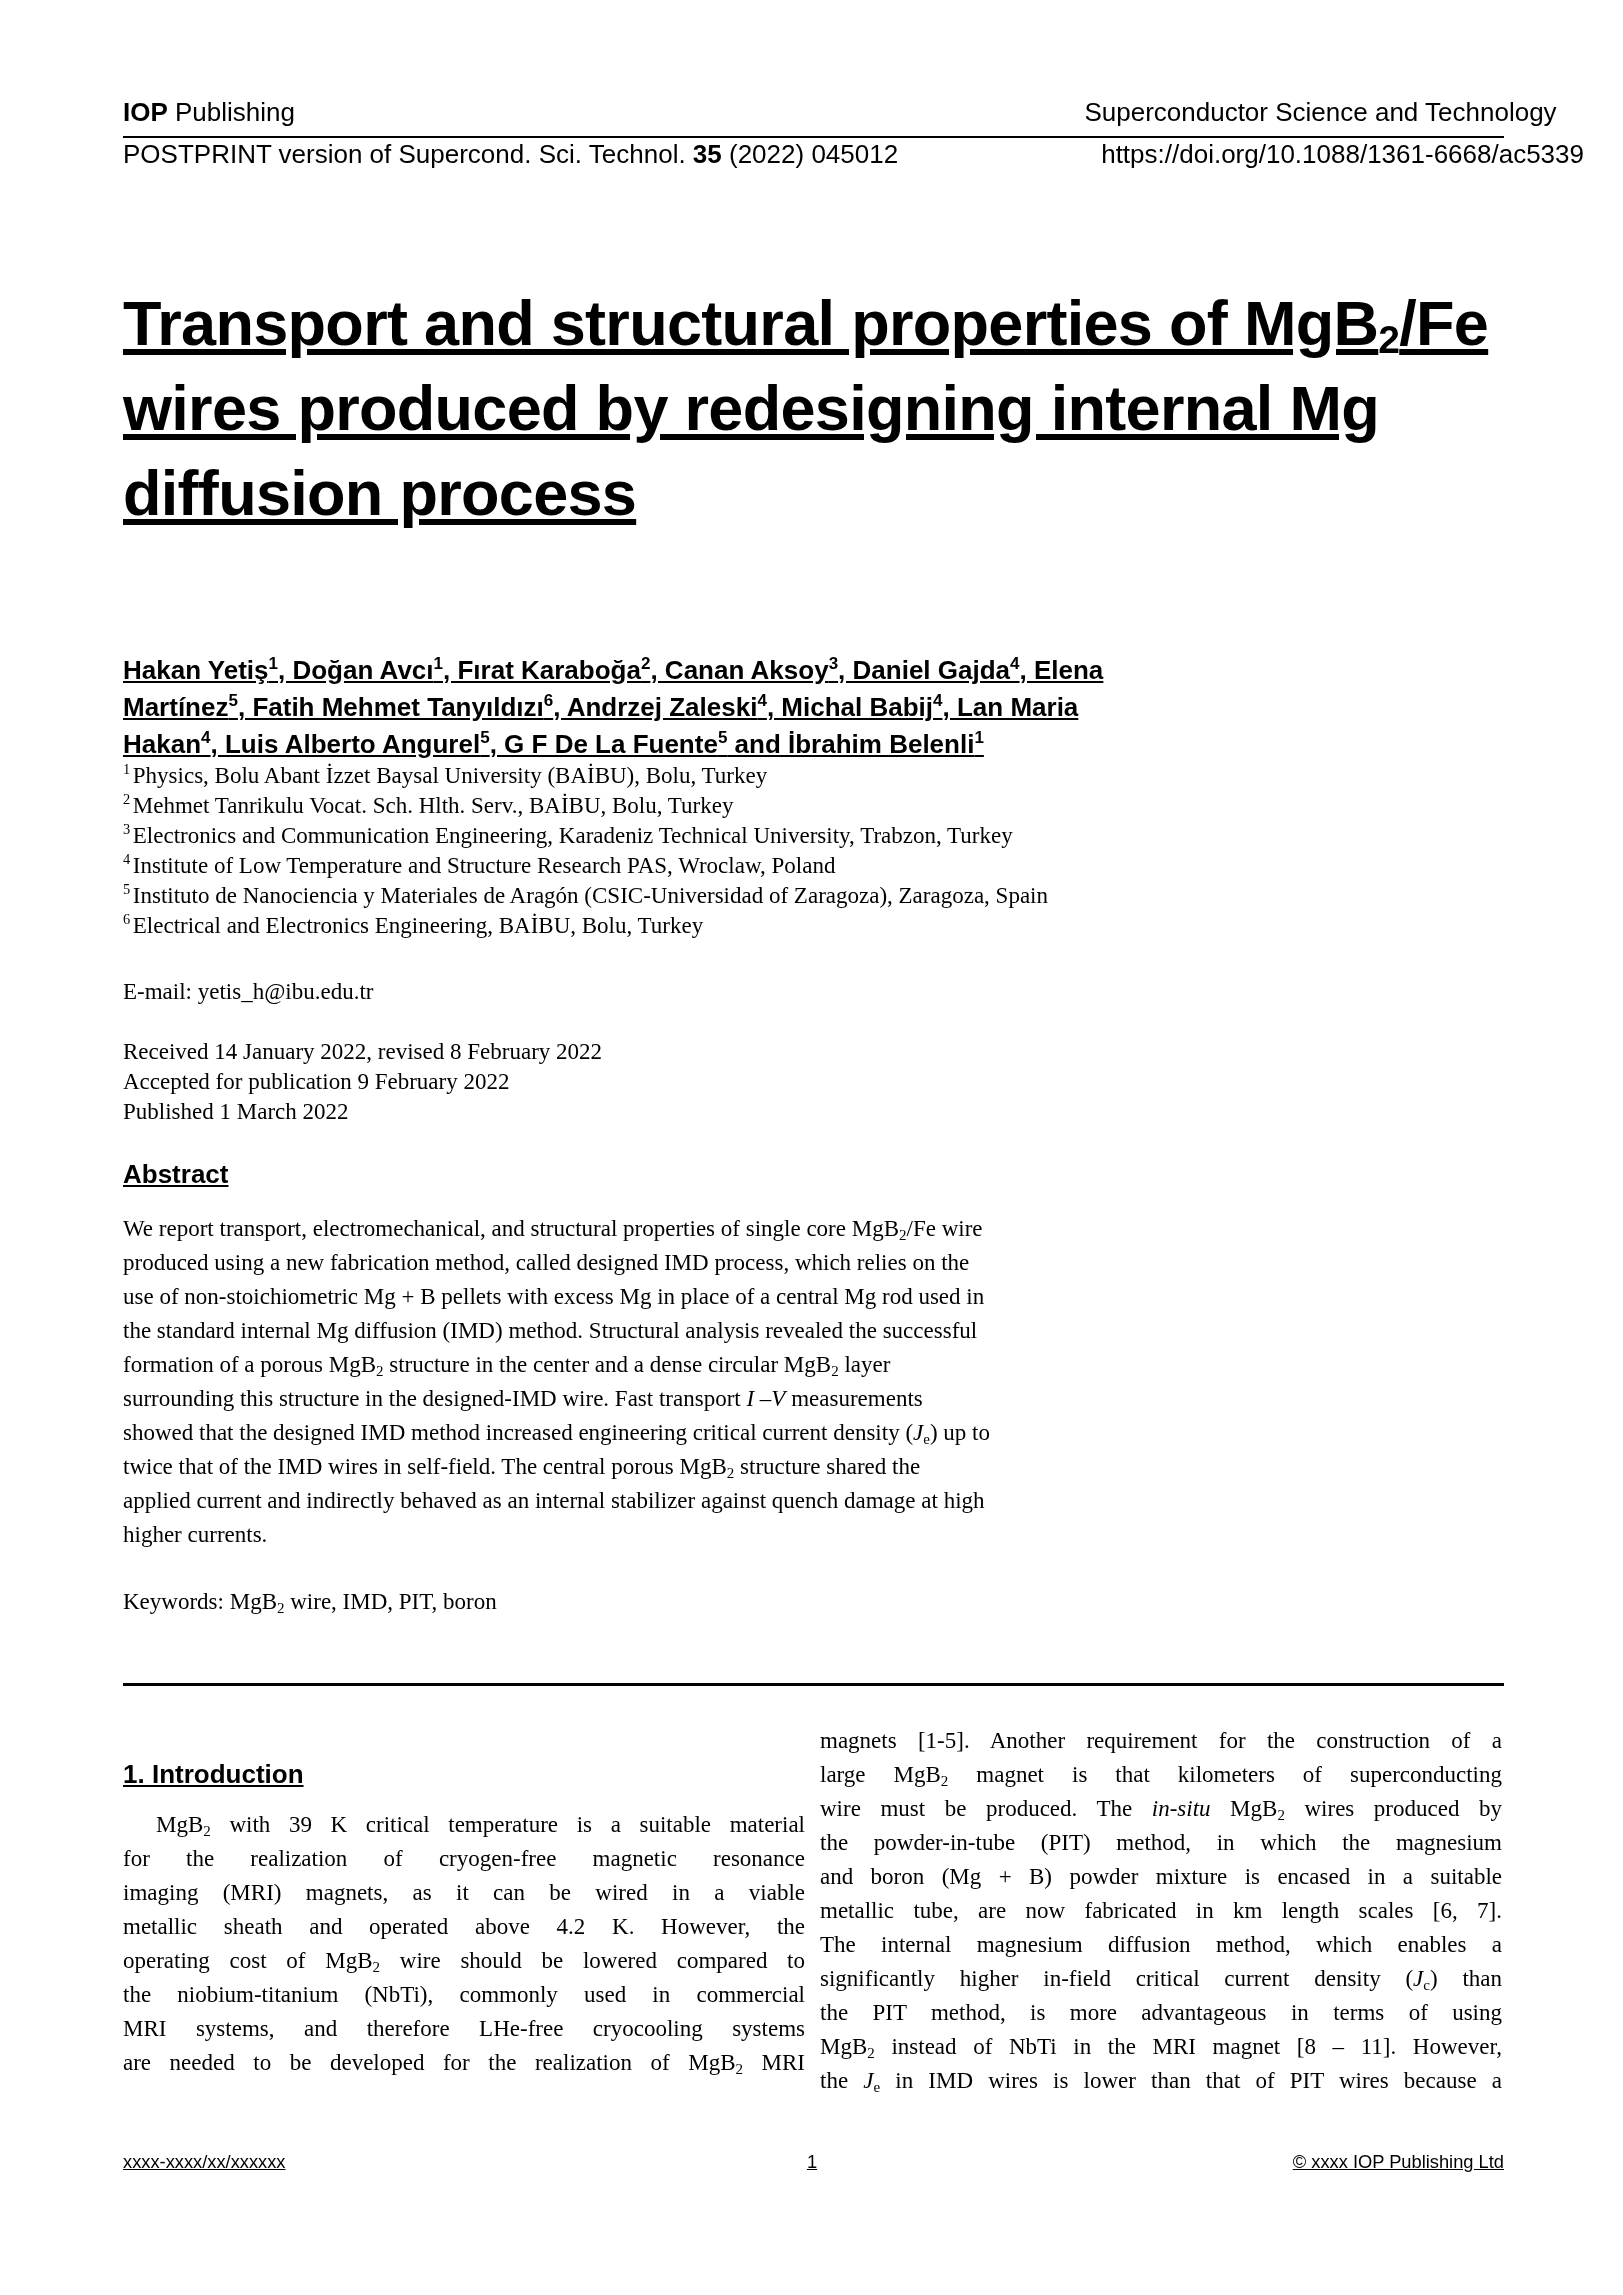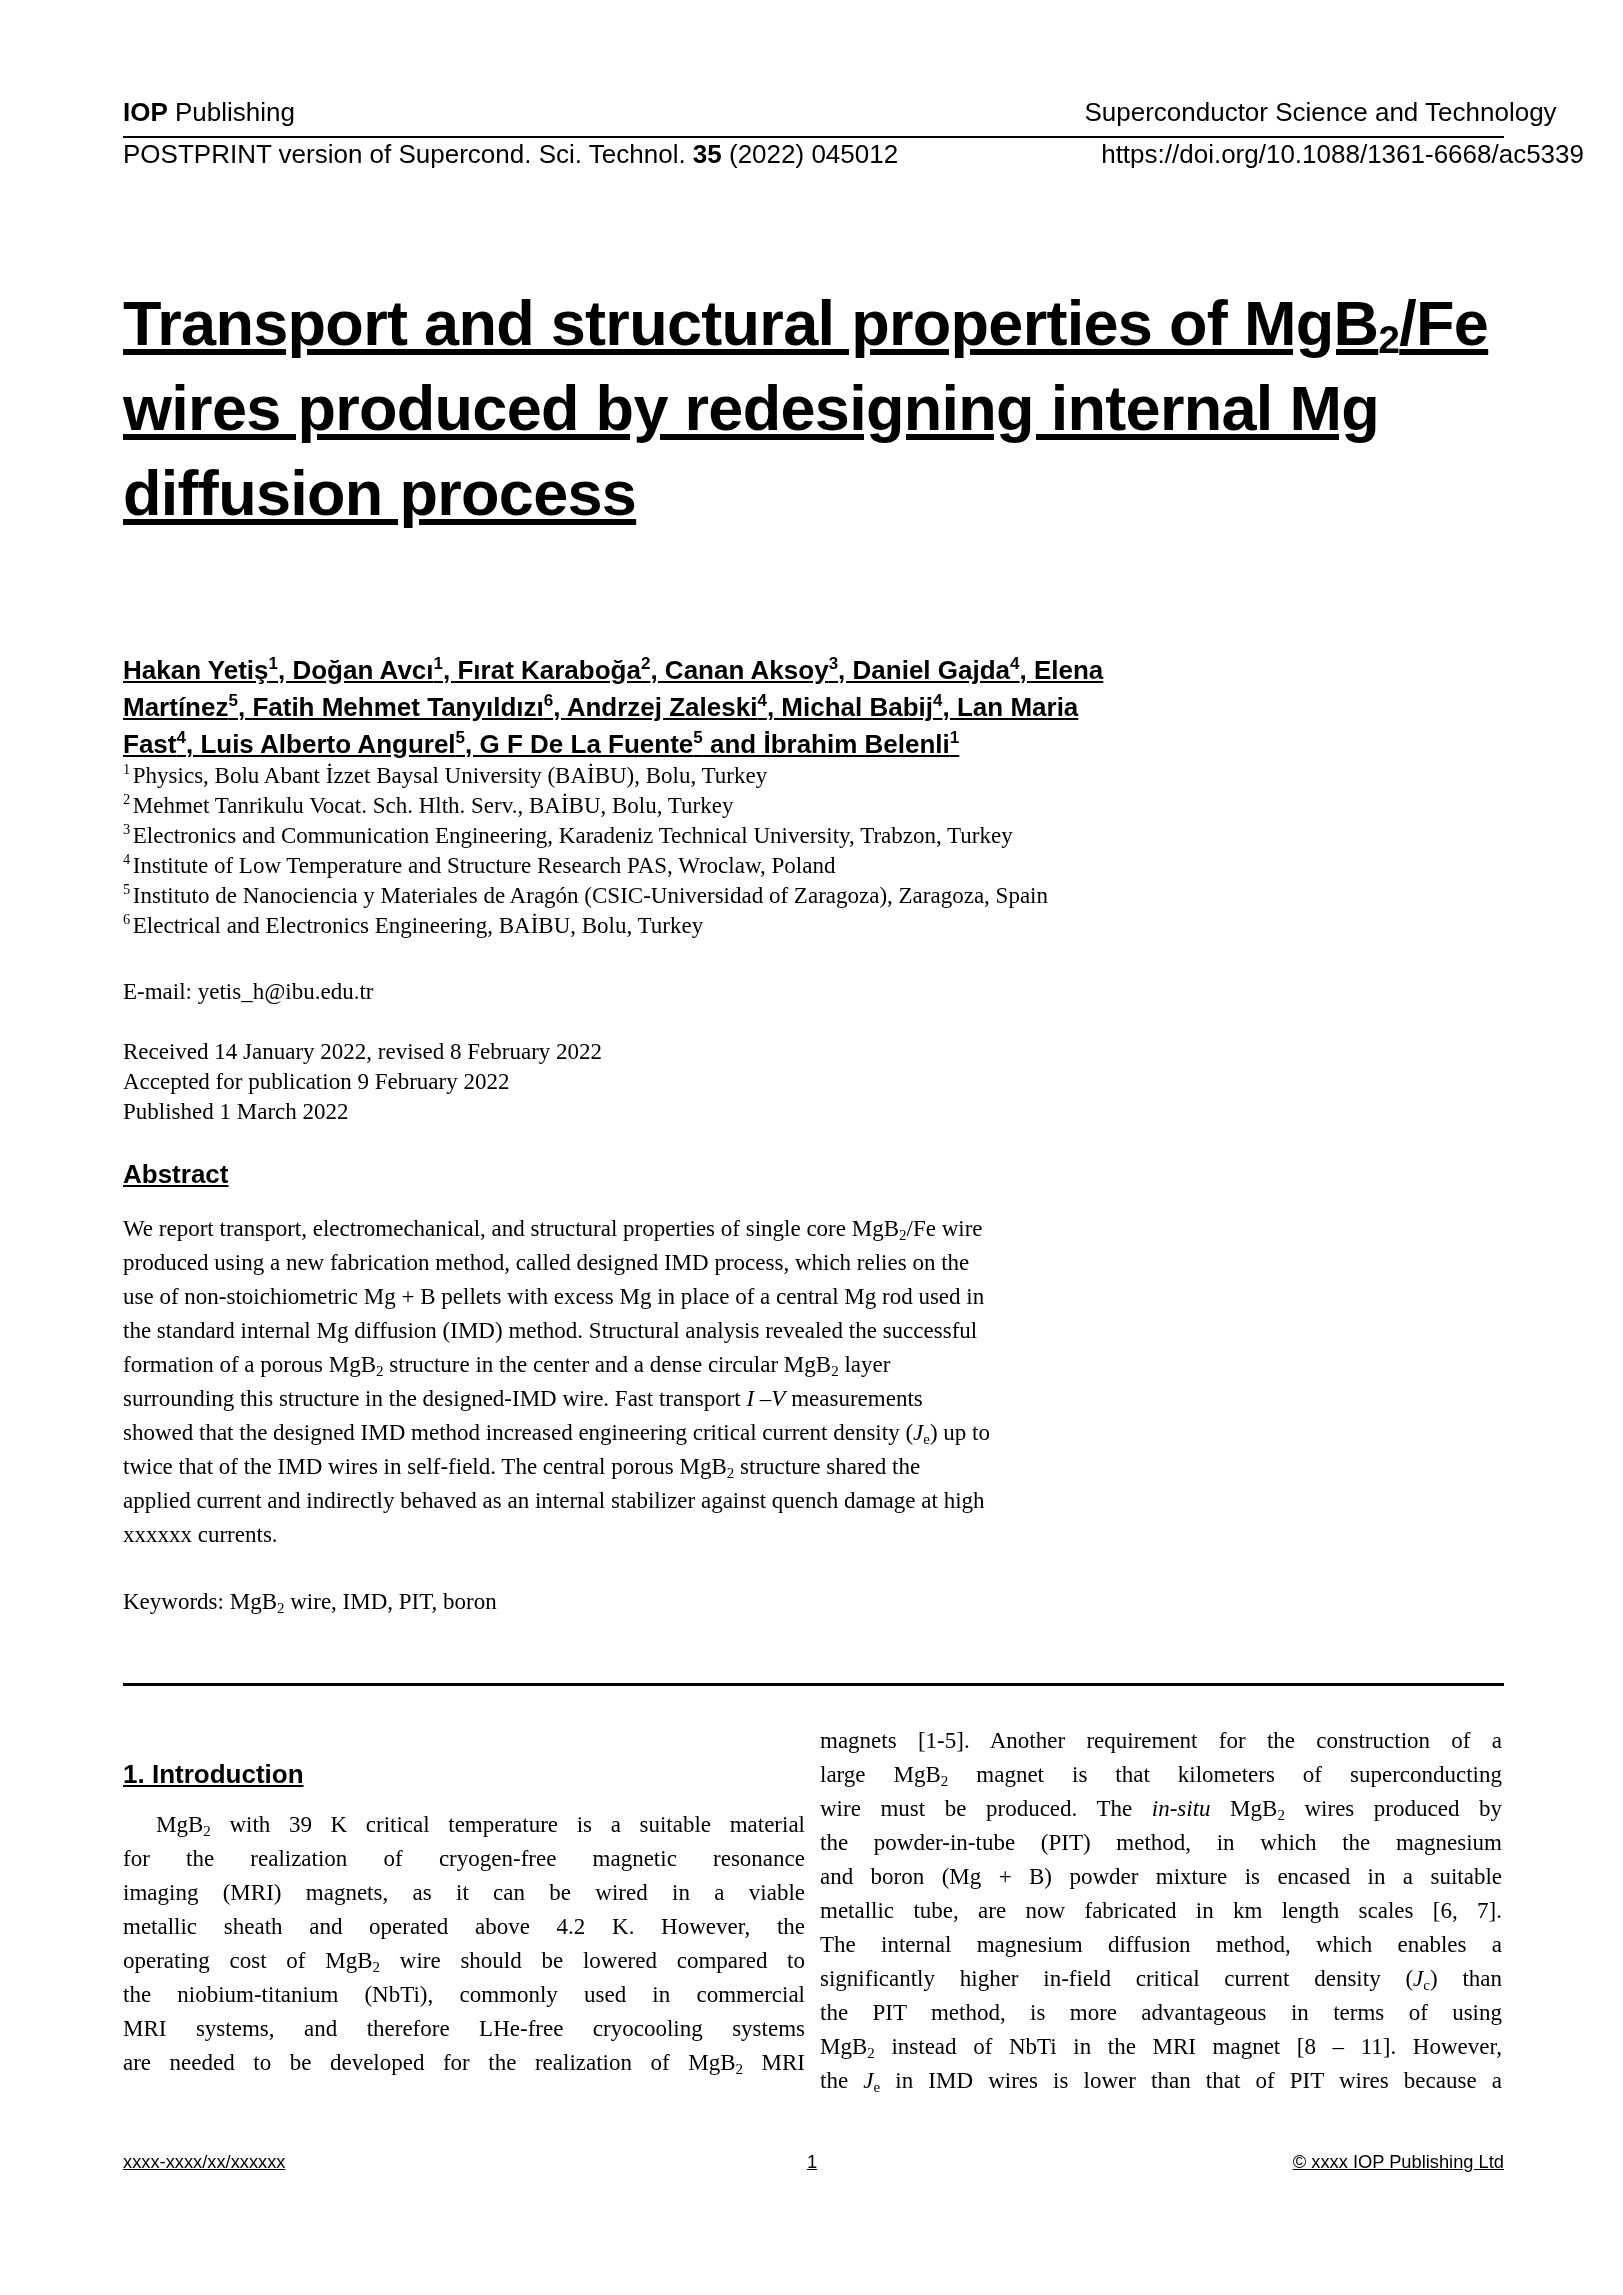--- a/index.html
+++ b/index.html
@@ -70,21 +70,21 @@
 </div>
 
 <div class="abs authors sans">
   <div>
     <span>Hakan Yetiş</span><sup>1</sup><span>, Doğan Avcı</span><sup>1</sup><span>, Fırat Karaboğa</span><sup>2</sup><span>, Canan Aksoy</span><sup>3</sup><span>, Daniel Gajda</span><sup>4</sup><span>, Elena</span>
   </div>
   <div>
     <span>Martínez</span><sup>5</sup><span>, Fatih Mehmet Tanyıldızı</span><sup>6</sup><span>, Andrzej Zaleski</span><sup>4</sup><span>, Michal Babij</span><sup>4</sup><span>, Lan Maria</span>
   </div>
   <div>
-    <span>Fast</span><sup>4</sup><span>, Luis Alberto Angurel</span><sup>5</sup><span>, G F De La Fuente</span><sup>5</sup><span> and İbrahim Belenli</span><sup>1</sup>
+    <span>Hakan</span><sup>4</sup><span>, Luis Alberto Angurel</span><sup>5</sup><span>, G F De La Fuente</span><sup>5</sup><span> and İbrahim Belenli</span><sup>1</sup>
   </div>
 </div>
 
 <div class="abs affil serif">
   <div><sup>1</sup><span>Physics, Bolu Abant İzzet Baysal University (BAİBU), Bolu, Turkey</span></div>
   <div><sup>2</sup><span>Mehmet Tanrikulu Vocat. Sch. Hlth. Serv., BAİBU, Bolu, Turkey</span></div>
   <div><sup>3</sup><span>Electronics and Communication Engineering, Karadeniz Technical University, Trabzon, Turkey</span></div>
   <div><sup>4</sup><span>Institute of Low Temperature and Structure Research PAS, Wroclaw, Poland</span></div>
   <div><sup>5</sup><span>Instituto de Nanociencia y Materiales de Aragón (CSIC-Universidad of Zaragoza), Zaragoza, Spain</span></div>
   <div><sup>6</sup><span>Electrical and Electronics Engineering, BAİBU, Bolu, Turkey</span></div>
@@ -102,21 +102,21 @@
 <div class="abs abstract serif">
   <span class="ln"><span>We report  transport, electromechanical, and structural properties of single core MgB</span><sub>2</sub><span>/Fe wire</span></span>
   <span class="ln">produced using a new fabrication method, called designed IMD process, which relies on the</span>
   <span class="ln">use of non-stoichiometric Mg + B pellets with excess Mg in place of a central Mg rod used in</span>
   <span class="ln">the standard internal Mg diffusion (IMD) method. Structural analysis revealed the successful</span>
   <span class="ln"><span>formation of a porous MgB</span><sub>2</sub><span> structure in the center and a dense circular MgB</span><sub>2</sub><span> layer</span></span>
   <span class="ln"><span>surrounding this structure in the designed-IMD wire. Fast transport </span><i>I –V</i><span> measurements</span></span>
   <span class="ln"><span>showed that the designed IMD method increased engineering critical current density (</span><i>J</i><sub>e</sub><span>) up to</span></span>
   <span class="ln"><span>twice that of the IMD wires in self-field. The central porous MgB</span><sub>2</sub><span> structure shared the</span></span>
   <span class="ln">applied current and indirectly behaved as an internal stabilizer against quench damage at high</span>
-  <span class="ln">xxxxxx currents.</span>
+  <span class="ln">higher currents.</span>
 </div>
 
 <div class="abs kw serif"><span>Keywords: MgB</span><sub>2</sub><span> wire, IMD, PIT, boron</span></div>
 
 <div class="abs sep"></div>
 
 <div class="abs h-intro sans">1. Introduction</div>
 
 <div class="col col-left serif">
   <span class="ln" style="padding-left:33px;"><span>MgB</span><sub>2</sub><span> with 39 K critical temperature is a suitable material</span></span>

